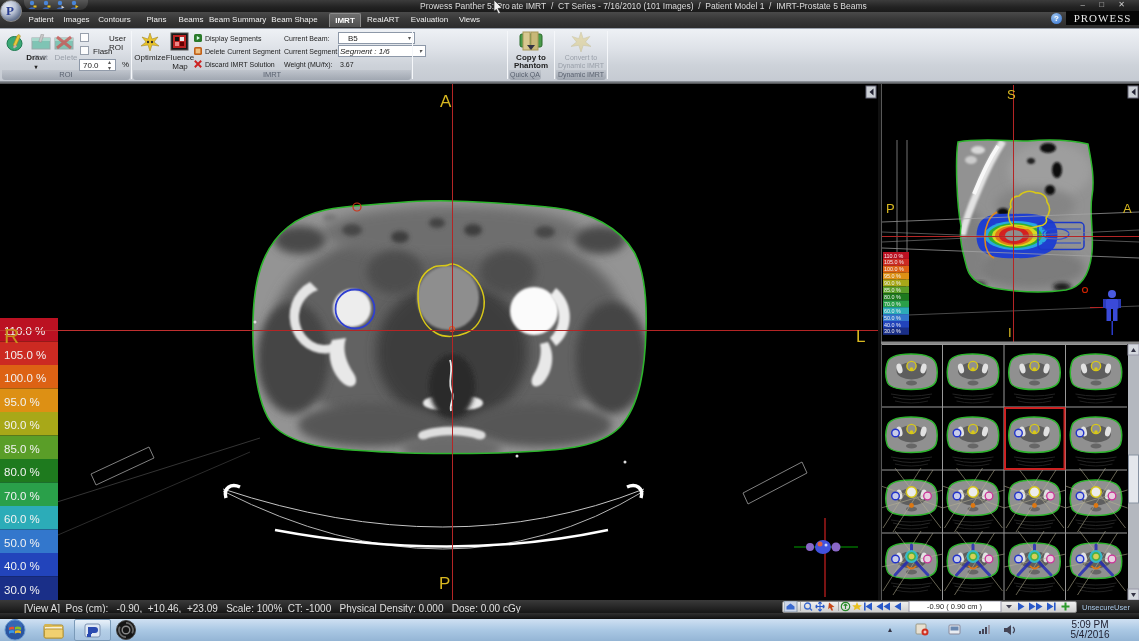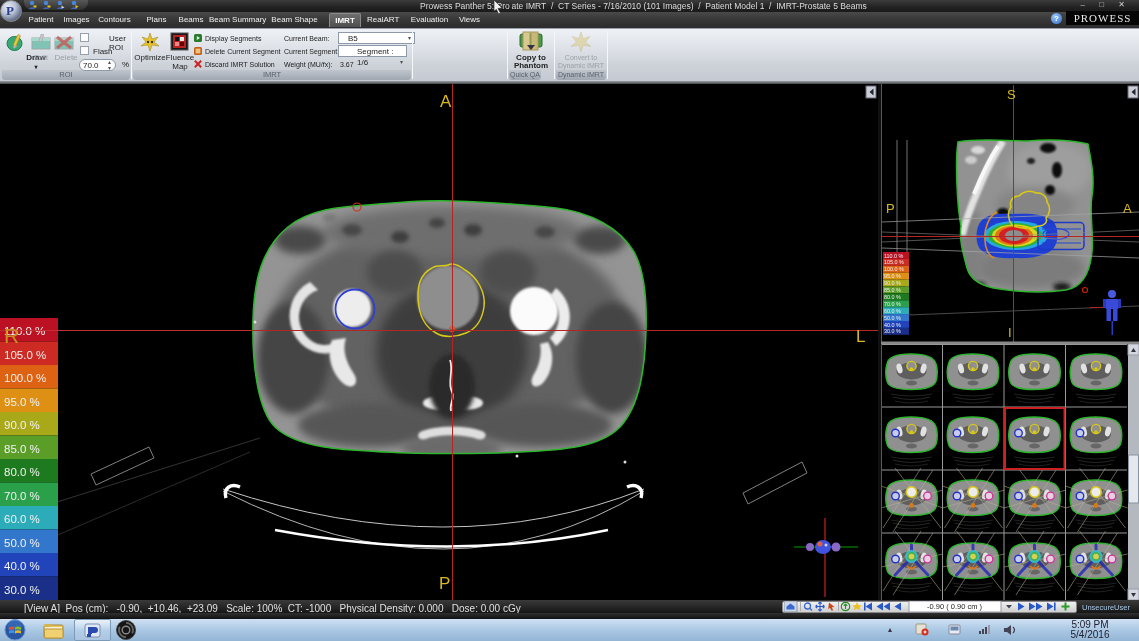--- a/index.html
+++ b/index.html
@@ -113,21 +113,21 @@
       <svg class="abs" style="left:52px;top:5px;" width="22" height="16" viewBox="0 0 22 16">
         <rect x="1" y="4" width="18" height="11" fill="#7fc4b4" stroke="#9aa"></rect>
         <rect x="1" y="4" width="18" height="3" fill="#a9d8cc"></rect>
         <path d="M3 3 L17 14 M17 3 L3 14" stroke="#c55" stroke-width="3" opacity=".8"></path>
       </svg>
       <div class="btnlabel dis abs" style="left:50px;top:24px;width:28px;">Delete</div>
       <div class="check" style="left:78px;top:4px;"></div>
       <div class="cklbl" style="left:91px;top:5px;padding-left:16px;">User ROI</div>
       <div class="check" style="left:78px;top:17px;"></div>
       <div class="cklbl" style="left:91px;top:18px;">Flash</div>
-      <div class="field" style="left:77px;top:30px;width:37px;height:12px;line-height:11px;padding-left:3px;border-radius:6px;">70.0</div>
+      <div class="field" style="left:77px;top:30px;width:37px;height:12px;line-height:11px;padding-left:3px;">70.0</div>
       <div class="abs" style="left:106px;top:30px;font-size:6px;color:#555;line-height:6px;">▴<br>▾</div>
       <div class="cklbl" style="left:120px;top:31px;">%</div>
       <div class="sectlabel">ROI</div>
     </div>
     <div class="vsep" style="left:131px;"></div>
 
     <div class="sect" style="left:133px;width:278px;">
       <svg class="abs" style="left:8px;top:4px;" width="18" height="18" viewBox="0 0 18 18">
         <path d="M9 0 L11 6 L17 4 L13 9 L18 13 L11 12 L9 18 L7 12 L0 13 L5 9 L1 4 L7 6 Z" fill="#e8c32a" stroke="#9a7d18" stroke-width=".5"></path>
         <circle cx="7" cy="9" r="1.2" fill="#333"></circle>
@@ -153,21 +153,21 @@
           <rect x="2" y="2" width="6" height="6" fill="#f0c080"></rect>
         </svg>
       <div class="rowitem" style="left:72px;top:19px;">Delete Current Segment</div>
       <svg class="abs" style="left:61px;top:31px;" width="8" height="8" viewBox="0 0 10 10">
           <path d="M1 1 L9 9 M9 1 L1 9" stroke="#c22" stroke-width="2.4"></path>
         </svg>
       <div class="rowitem" style="left:72px;top:32px;">Discard IMRT Solution</div>
       <div class="rowitem" style="left:151px;top:6px;">Current Beam:</div>
       <div class="field" style="left:205px;top:3px;width:77px;height:12px;line-height:11px;padding-left:9px;">B5<span style="position:absolute;right:3px;font-size:6px;color:#555;">▾</span></div>
       <div class="rowitem" style="left:151px;top:19px;">Current Segment:</div>
-      <div class="field" style="left:205px;top:16px;width:69px;height:12px;line-height:11px;padding-left:18px;">Segment : 1/6<span style="position:absolute;right:3px;font-size:6px;color:#555;">▾</span></div>
+      <div class="field" style="left:205px;top:16px;width:88px;height:12px;line-height:11px;padding-left:1px;font-style:italic;">Segment : 1/6<span style="position:absolute;right:3px;font-size:6px;color:#555;">▾</span></div>
       <div class="rowitem" style="left:151px;top:32px;">Weight (MU/fx):</div>
       <div class="rowitem" style="left:207px;top:32px;">3.67</div>
       <div class="sectlabel">IMRT</div>
     </div>
     <div class="vsep" style="left:412px;"></div>
 
     <div class="vsep" style="left:507px;"></div>
 
     <div class="sect" style="left:509px;width:32px;">
       <svg class="abs" style="left:10px;top:2px;" width="24" height="22" viewBox="0 0 24 22">

